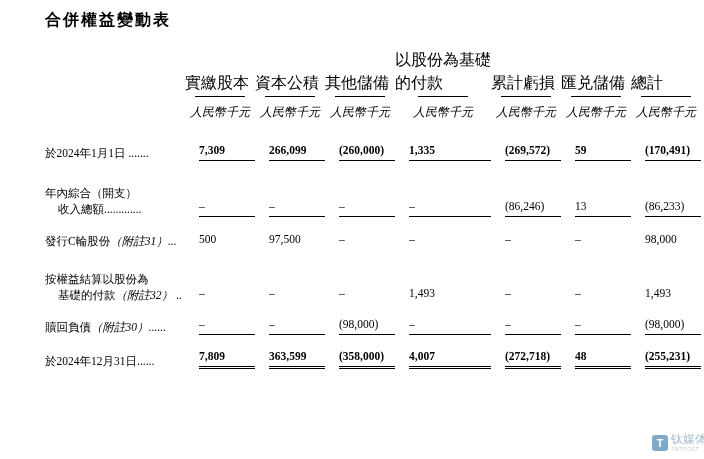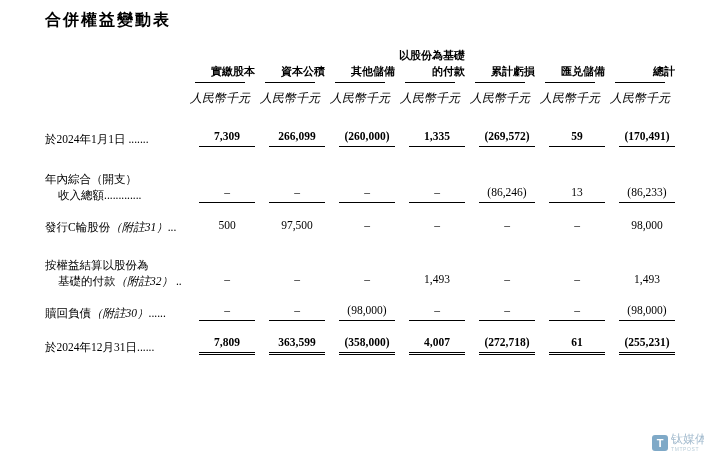--- a/index.html
+++ b/index.html
@@ -8,28 +8,28 @@
     font-family:"Liberation Serif","DejaVu Serif",serif; color:#000; overflow:hidden;margin-left:8px;
   }
   .title {
     position:absolute; left:37px; top:10px; margin:0;
     font-size:16px; font-weight:bold; letter-spacing:2px;
   }
   table.equity { position:absolute; left:37px; top:48px; border-collapse:collapse; table-layout:fixed; }
   table.equity th, table.equity td { padding:0; vertical-align:bottom; font-size:11.5px; font-weight:normal; }
   .c-label { width:140px; }
   .c-val   { width:70px; }
-  .h-line { text-align:right; font-weight:bold; line-height:1.45; white-space:nowrap; font-size:11px; }
+  .h-line { text-align:left; font-weight:normal; line-height:1.45; white-space:nowrap; font-size:16px; }
   .h-rule { height:0; border-bottom:1px solid #000; width:50px; margin:2px auto 0; }
   .unit   { text-align:center; font-style:italic; font-size:12px; padding-top:7px; white-space:nowrap; }
   .lab-line { white-space:nowrap; line-height:1.4; }
   .lab-line .indent-pad { display:inline-block; width:13px; }
   .lab-cell { padding-bottom:5px; }
   .note { font-style:italic; }
-  .box { margin-left:14px; text-align:center; padding-bottom:4px; white-space:nowrap; }
+  .box { margin-left:14px; text-align:left; padding-bottom:4px; white-space:nowrap; }
   .box.ul  { border-bottom:1px solid #000; }
   .box.dbl { border-bottom:3px double #000; }
   .bold { font-weight:bold; }
   .watermark { position:absolute; right:5px; bottom:7px; display:flex; align-items:center; gap:3px; }
   .wm-logo {
     width:16px; height:16px; background:#7fa9c7; border-radius:3px; color:#fff;
     font-family:"Liberation Sans",sans-serif; font-weight:bold; font-size:11px;
     display:flex; align-items:center; justify-content:center;
   }
   .wm-text { display:flex; flex-direction:column; line-height:1.1; }
@@ -247,21 +247,21 @@
           <td class="c-val">
             <div class="box dbl bold">(358,000)</div>
           </td>
           <td class="c-val">
             <div class="box dbl bold">4,007</div>
           </td>
           <td class="c-val">
             <div class="box dbl bold">(272,718)</div>
           </td>
           <td class="c-val">
-            <div class="box dbl bold">61</div>
+            <div class="box dbl bold">48</div>
           </td>
           <td class="c-val">
             <div class="box dbl bold">(255,231)</div>
           </td>
         </tr>
       </tbody>
   </table>
 
   <div class="watermark">
     <div class="wm-logo">T</div>

